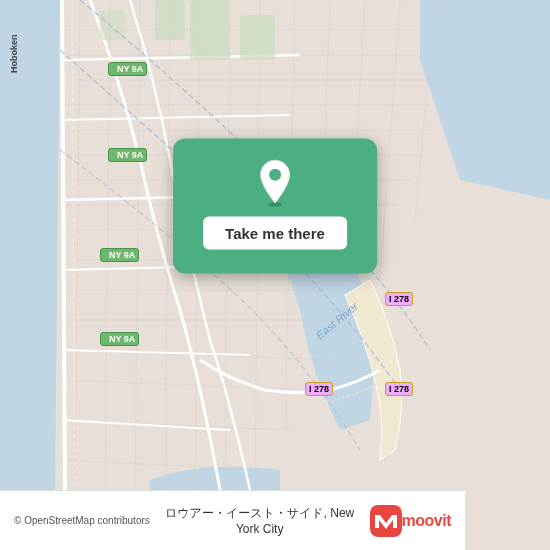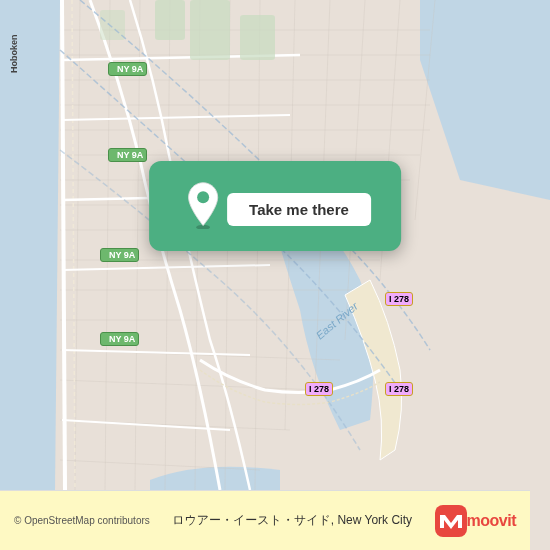--- a/index.html
+++ b/index.html
@@ -21,22 +21,23 @@
     }
 
     
     .location-card {
       position: absolute;
       top: 50%;
       left: 50%;
       transform: translate(-50%, -60%);
       background: #4CAF82;
       border-radius: 12px;
-      padding: 20px 30px 12px 30px;
+      padding: 20px 30px 24px 30px;
       display: flex;
+      flex-direction: column;
       align-items: center;
       box-shadow: 0 4px 16px rgba(0,0,0,0.3);
       min-width: 180px;
     }
 
     .pin-icon {
       width: 48px;
       height: 48px;
       margin-bottom: 10px;
     }
@@ -56,23 +57,23 @@
     
     .map-svg {
       position: absolute;
       top: 0; left: 0;
       width: 100%;
       height: 100%;
     }
 
     
     #bottom-bar {
-      width: 530px;
+      width: 465px;
       height: 60px;
-      background: #fef9c3;
+      background: #ffffff;
       display: flex;
       align-items: center;
       justify-content: space-between;
       padding: 0 14px;
       border-top: 1px solid #ddd;
     }
 
     .attribution {
       font-size: 10px;
       color: #555;

